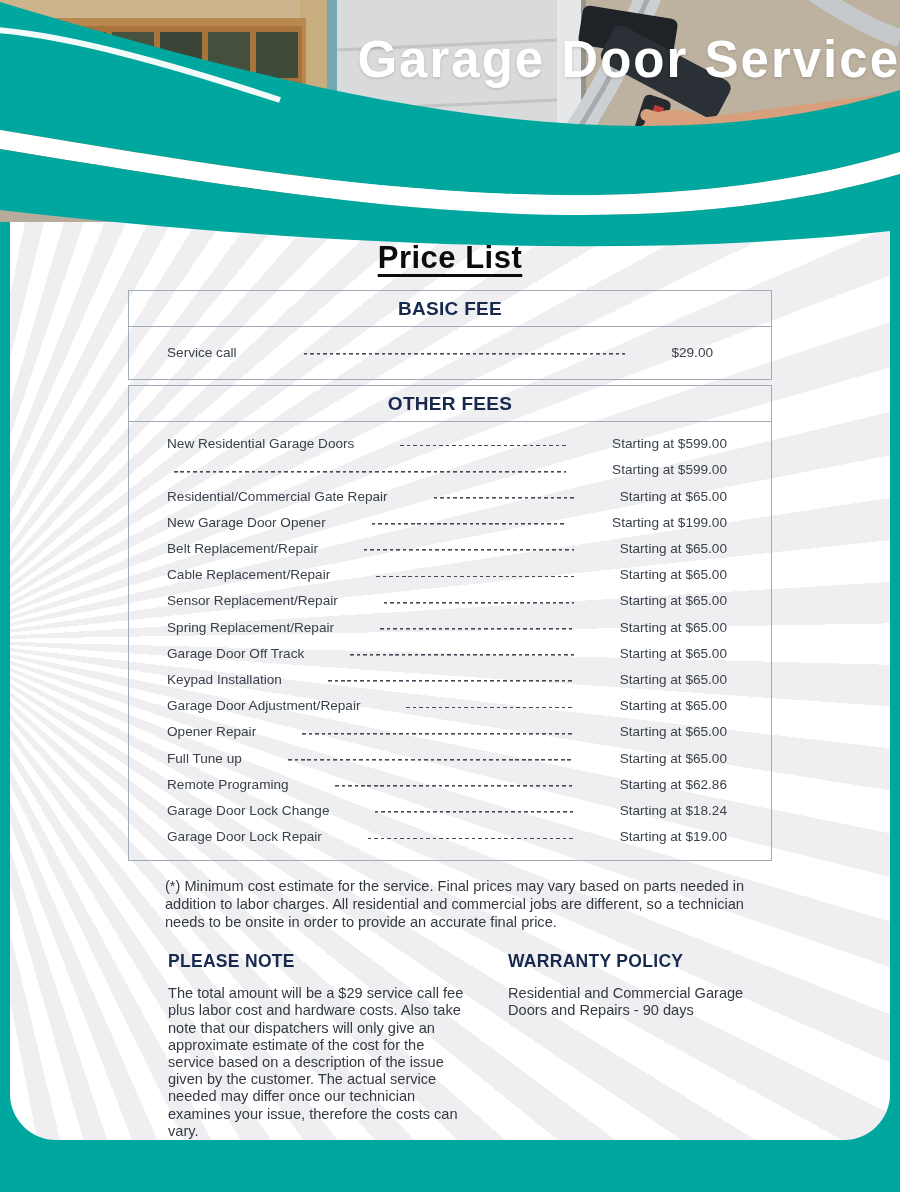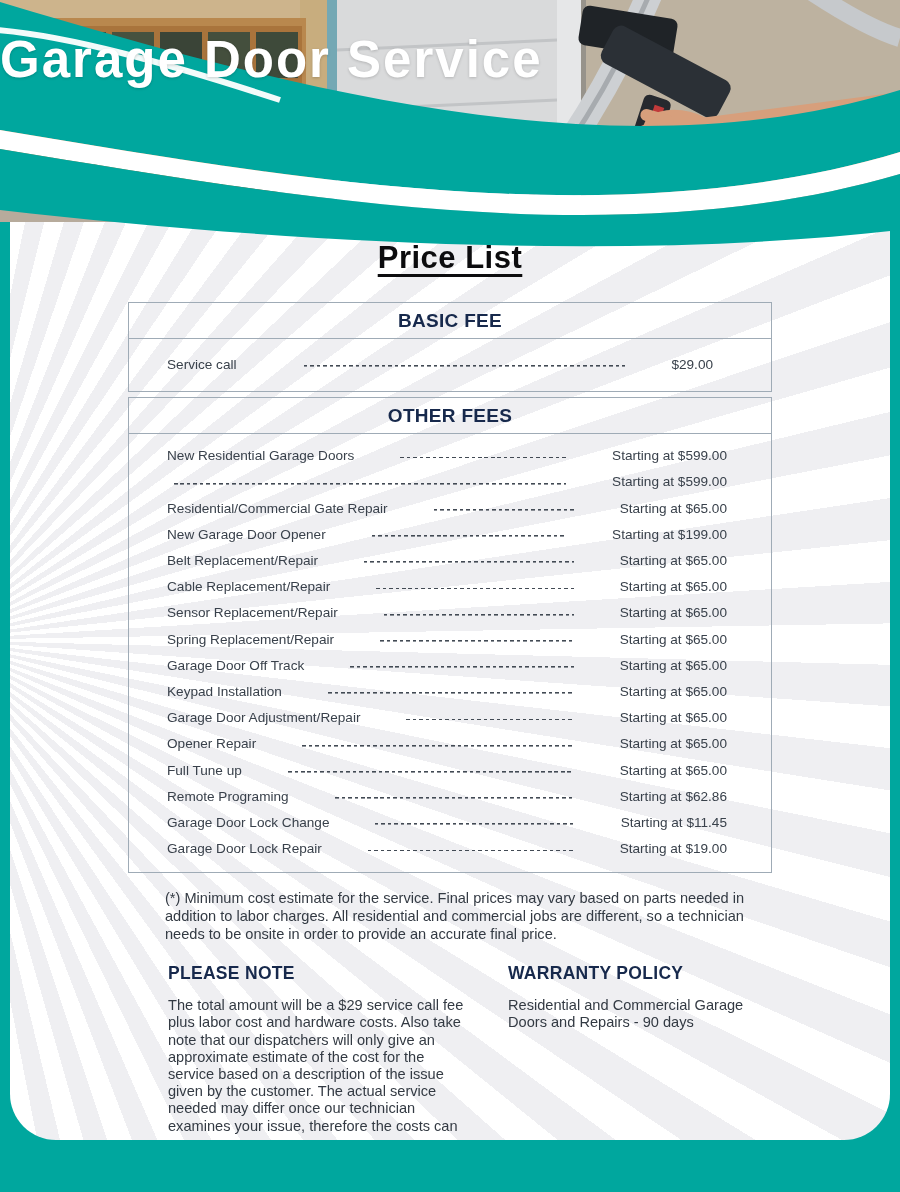--- a/index.html
+++ b/index.html
@@ -30,39 +30,39 @@
 
   
   .header-art {
     position: absolute; top: 0; left: 0;
     width: 900px; height: 262px;
     z-index: 3; pointer-events: none;
   }
   .page-title {
     position: absolute; top: 30px; left: 0; right: 0;
     z-index: 4;
-    text-align: left;
+    text-align: right;
     color: #ffffff;
     font-size: 51px;
     font-weight: 600;
     letter-spacing: 2px;
     text-shadow: 0 1px 3px rgba(0,0,0,.18);
   }
 
   
   .pricelist-heading {
     text-align: center;
     font-size: 31px;
     font-weight: 700;
     color: #0c0c0e;
     letter-spacing: .5px;
     text-decoration: underline;
     text-decoration-thickness: 2.5px;
     text-underline-offset: 6px;
-    margin: 0 0 26px 0;
+    margin: 0 0 14px 0;
   }
   .price-area { width: 644px; margin: 0 auto; }
   .section {
     border: 1px solid #9fabb6;
     background: transparent;
     margin-bottom: 5px;
   }
   .section-title {
     text-align: center;
     font-size: 19px;
@@ -229,21 +229,21 @@
 
     <div class="fee-row">
       <span class="fee-label">Remote Programing</span>
       <span class="fee-dashes"></span>
       <span class="fee-price">Starting at $62.86</span>
     </div>
 
     <div class="fee-row">
       <span class="fee-label">Garage Door Lock Change</span>
       <span class="fee-dashes"></span>
-      <span class="fee-price">Starting at $11.45</span>
+      <span class="fee-price">Starting at $18.24</span>
     </div>
 
     <div class="fee-row">
       <span class="fee-label">Garage Door Lock Repair</span>
       <span class="fee-dashes"></span>
       <span class="fee-price">Starting at $19.00</span>
     </div>
   </div>
     </div>
   </div>

